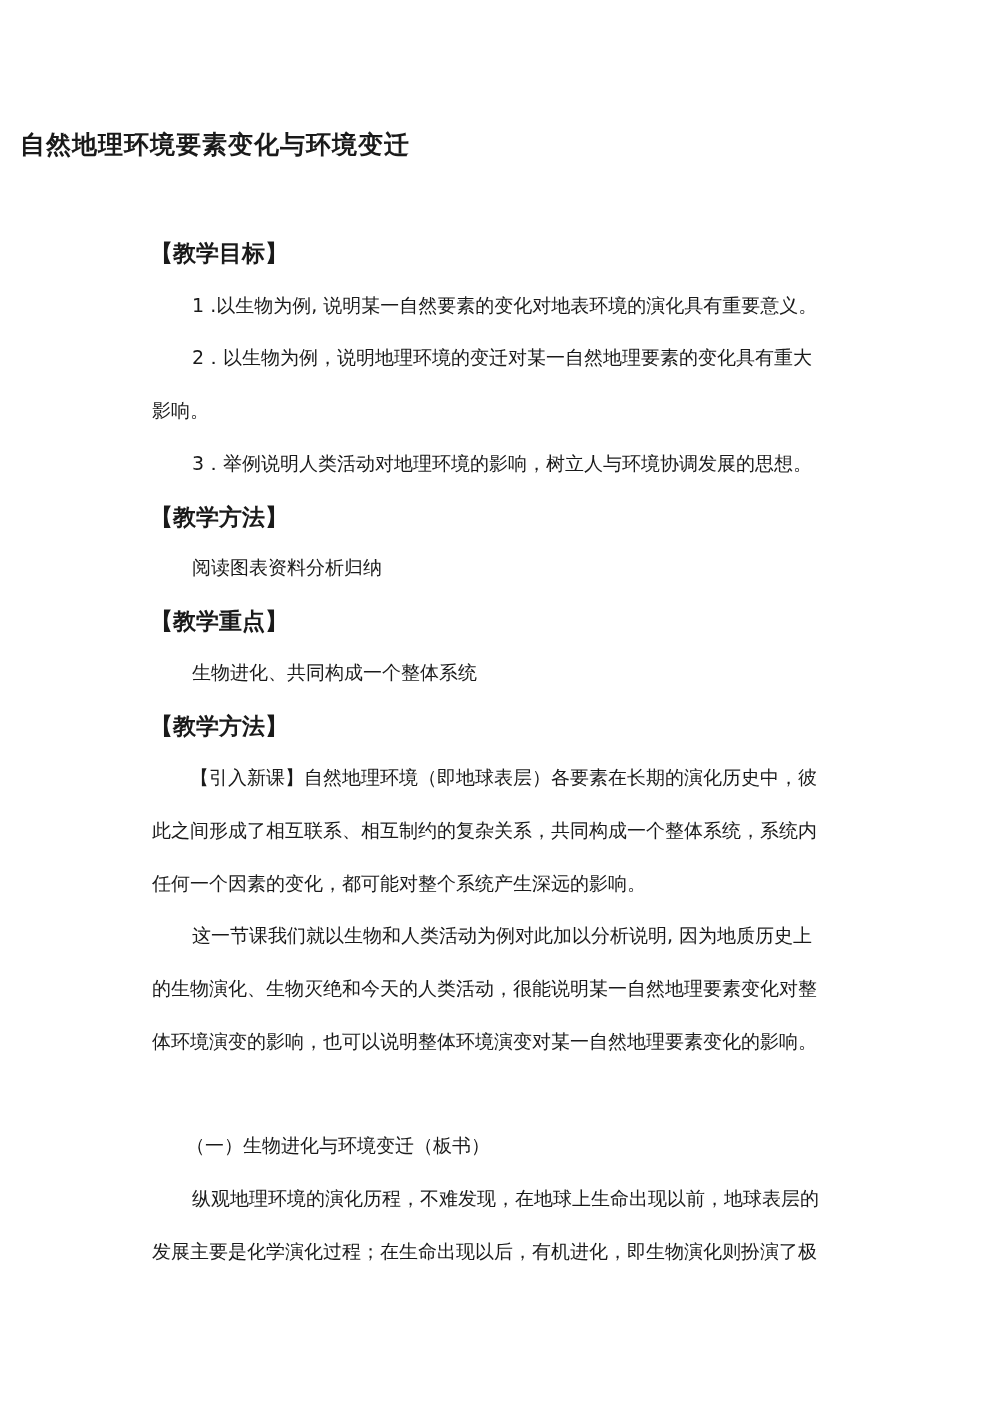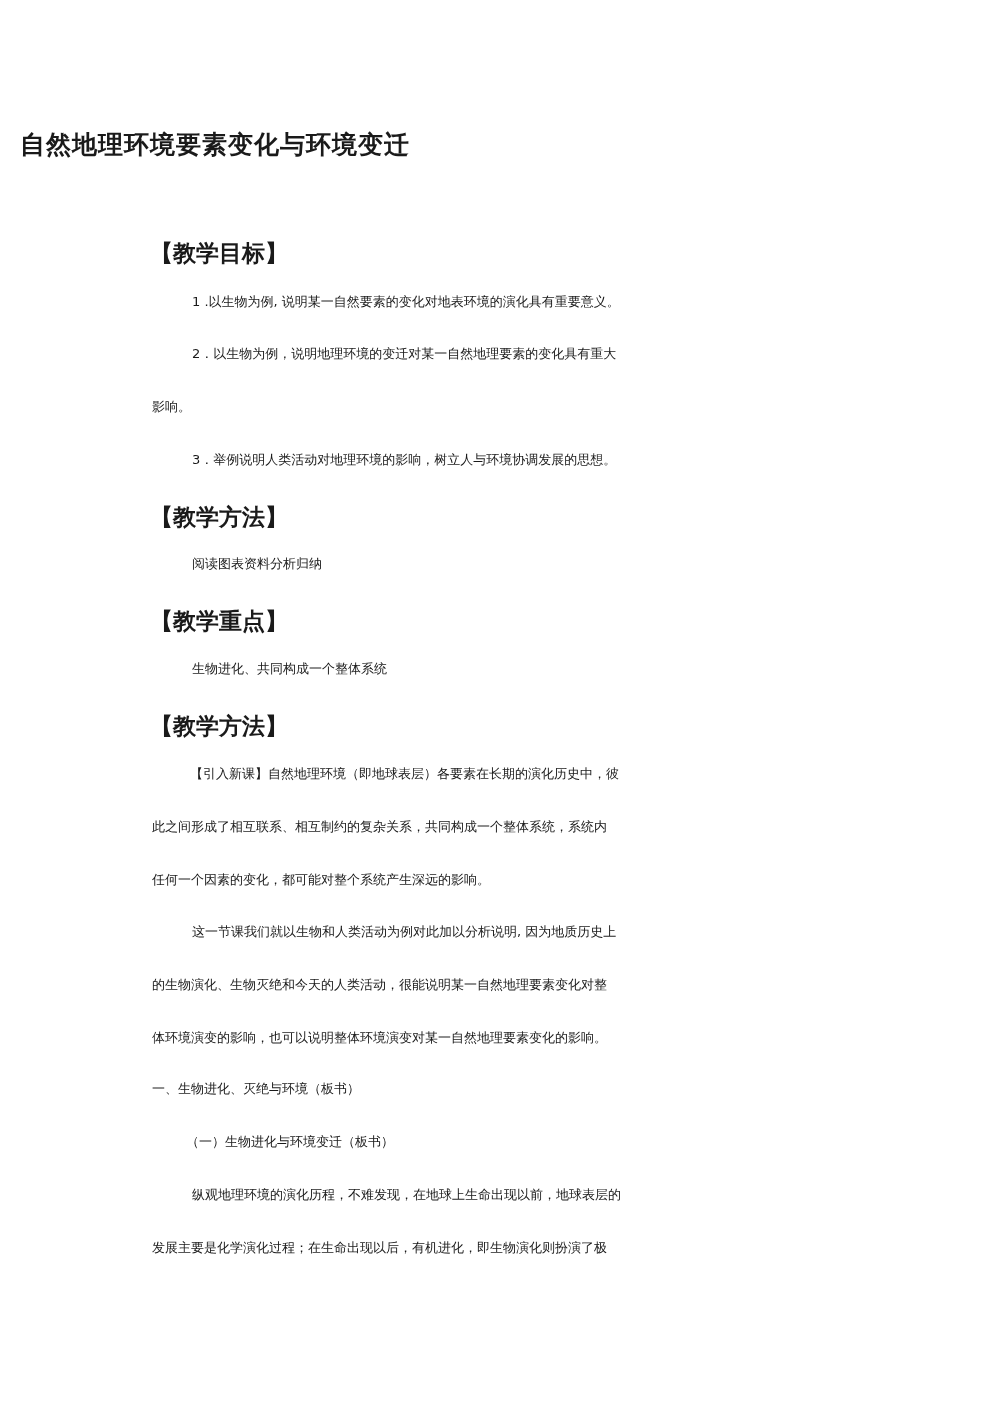--- a/index.html
+++ b/index.html
@@ -1,21 +1,21 @@
 <!DOCTYPE html>
 <html><head>
 <meta charset="utf-8">
 <style>
   html, body { margin: 0; padding: 0; background: #ffffff; }
   body { width: 1000px; height: 1414px; position: relative; overflow: hidden;
          font-family: "DejaVu Sans", "Liberation Sans", sans-serif; color: #1a1a1a; }
   .page { position: absolute; left: 0; top: 0; width: 1000px; height: 1414px; }
   .title { position: absolute; left: 0; width: 1000px; top: 128px; text-align: left;
            font-size: 25px; font-weight: bold; letter-spacing: 1px; padding-left: 20px; }
-  .line { position: absolute; left: 152px; white-space: nowrap; font-size: 13px; }
+  .line { position: absolute; left: 152px; white-space: nowrap; font-size: 19px; }
   .heading { font-size: 23px; font-weight: bold; left: 150px; }
   .indent { left: 192px; }
   .indent2 { left: 190px; }
 </style>
 </head>
 <body>
 
 <div class="page">
 
   <div class="title">自然地理环境要素变化与环境变迁</div>
@@ -35,19 +35,18 @@
   <div class="line heading" style="top:711px">【教学方法】</div>
 
   <div class="line indent2" style="top:765px">【引入新课】自然地理环境（即地球表层）各要素在长期的演化历史中，彼</div>
   <div class="line" style="top:818px">此之间形成了相互联系、相互制约的复杂关系，共同构成一个整体系统，系统内</div>
   <div class="line" style="top:871px">任何一个因素的变化，都可能对整个系统产生深远的影响。</div>
 
   <div class="line indent" style="top:923px">这一节课我们就以生物和人类活动为例对此加以分析说明, 因为地质历史上</div>
   <div class="line" style="top:1029px">体环境演变的影响，也可以说明整体环境演变对某一自然地理要素变化的影响。</div>
   <div class="line" style="top:976px">的生物演化、生物灭绝和今天的人类活动，很能说明某一自然地理要素变化对整</div>
 
-  <div class="line" style="top:1080px">一、生物进化、灭绝与环境（板书）</div>
   <div class="line" style="top:1133px; left:186px">（一）生物进化与环境变迁（板书）</div>
 
   <div class="line indent" style="top:1186px">纵观地理环境的演化历程，不难发现，在地球上生命出现以前，地球表层的</div>
   <div class="line" style="top:1239px">发展主要是化学演化过程；在生命出现以后，有机进化，即生物演化则扮演了极</div>
 
 </div>
 
 </body></html>

